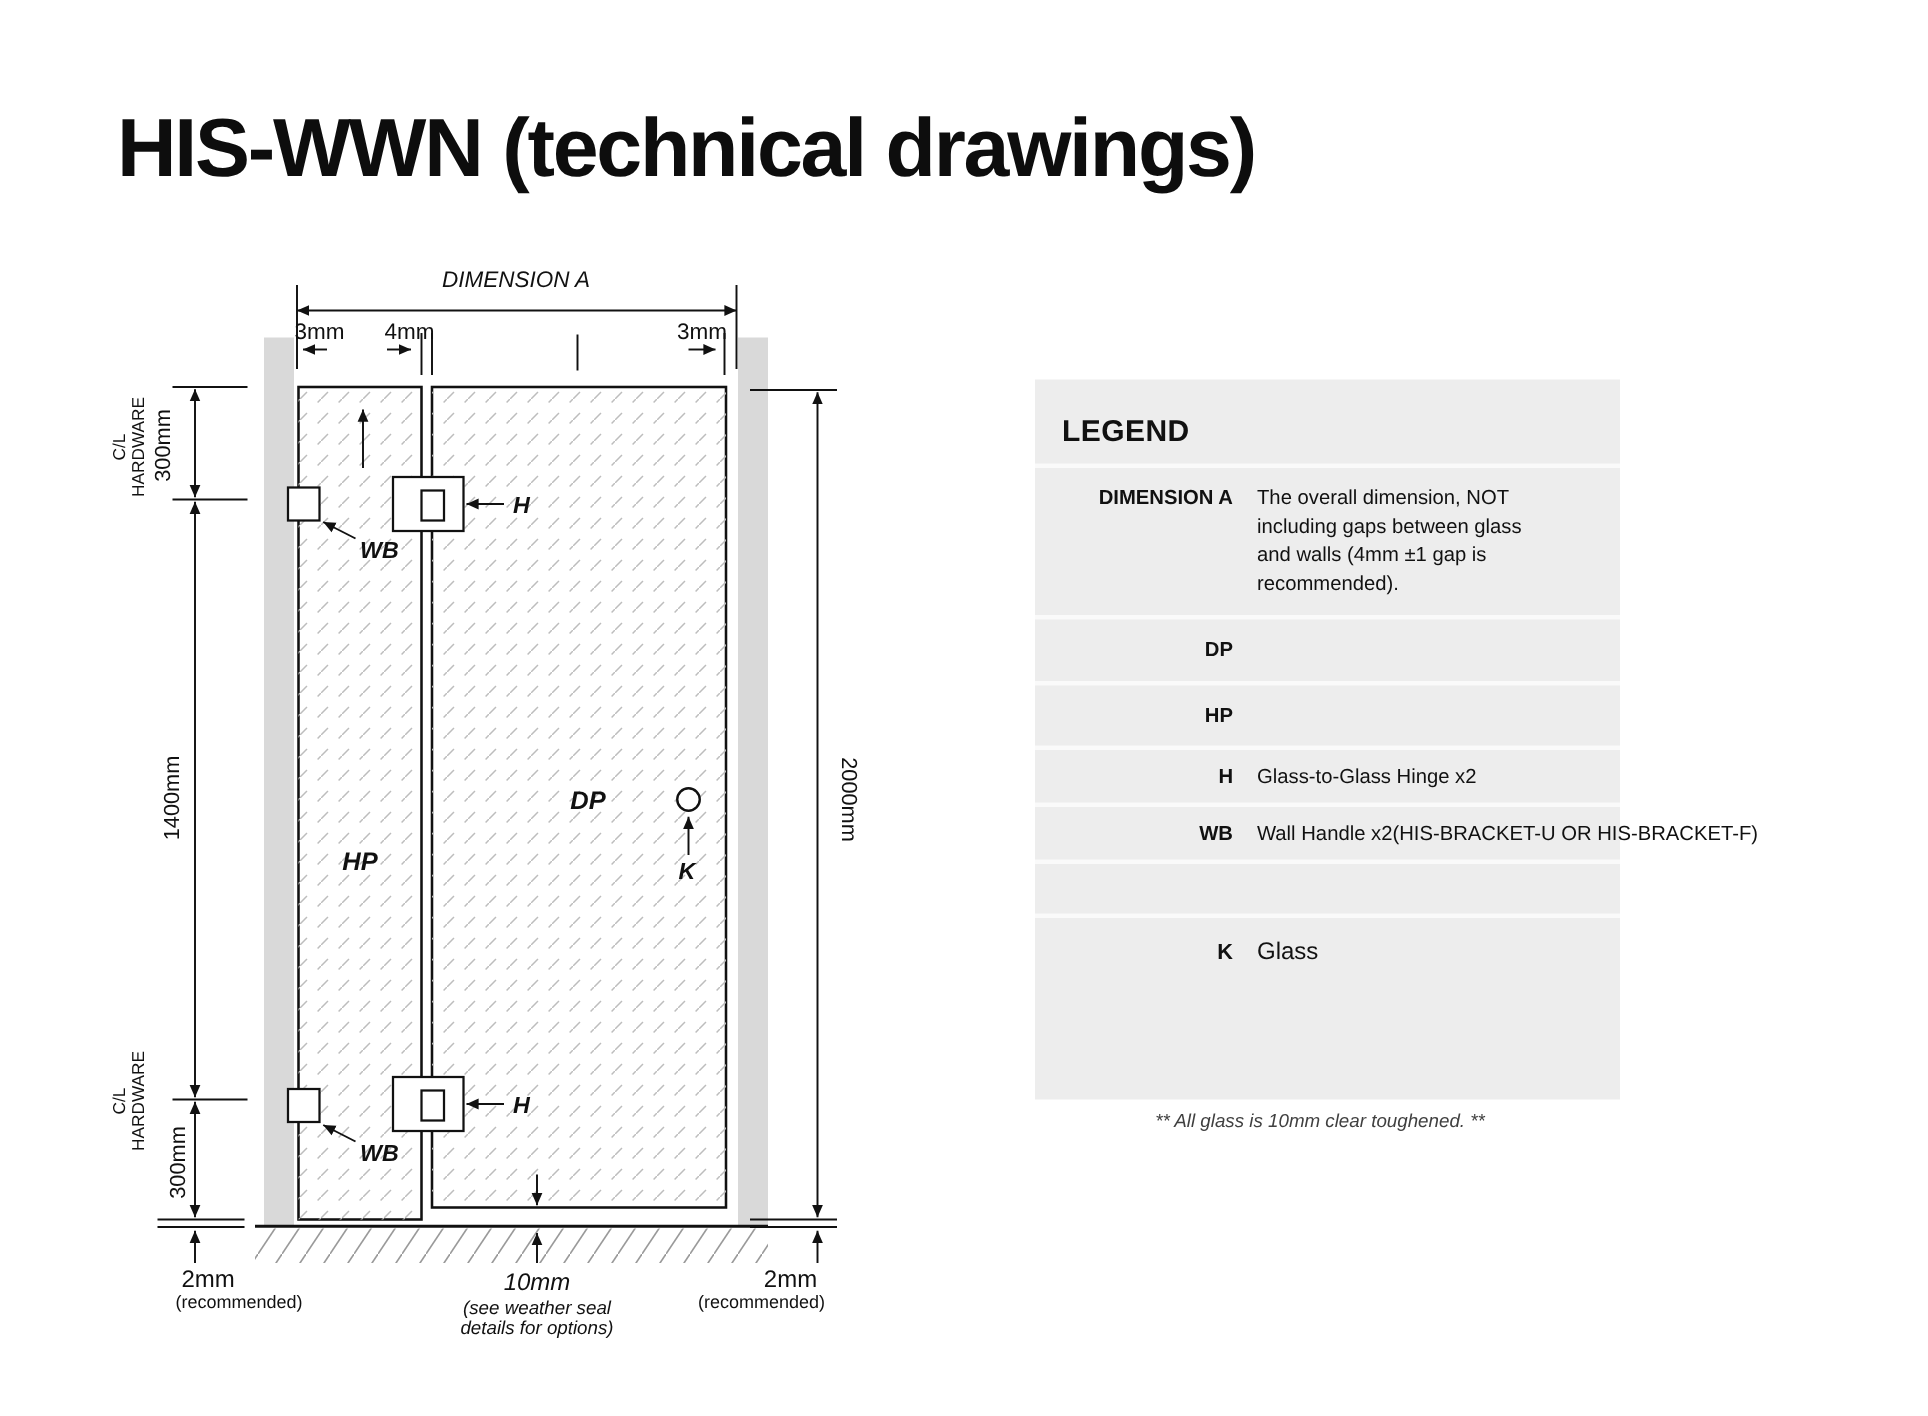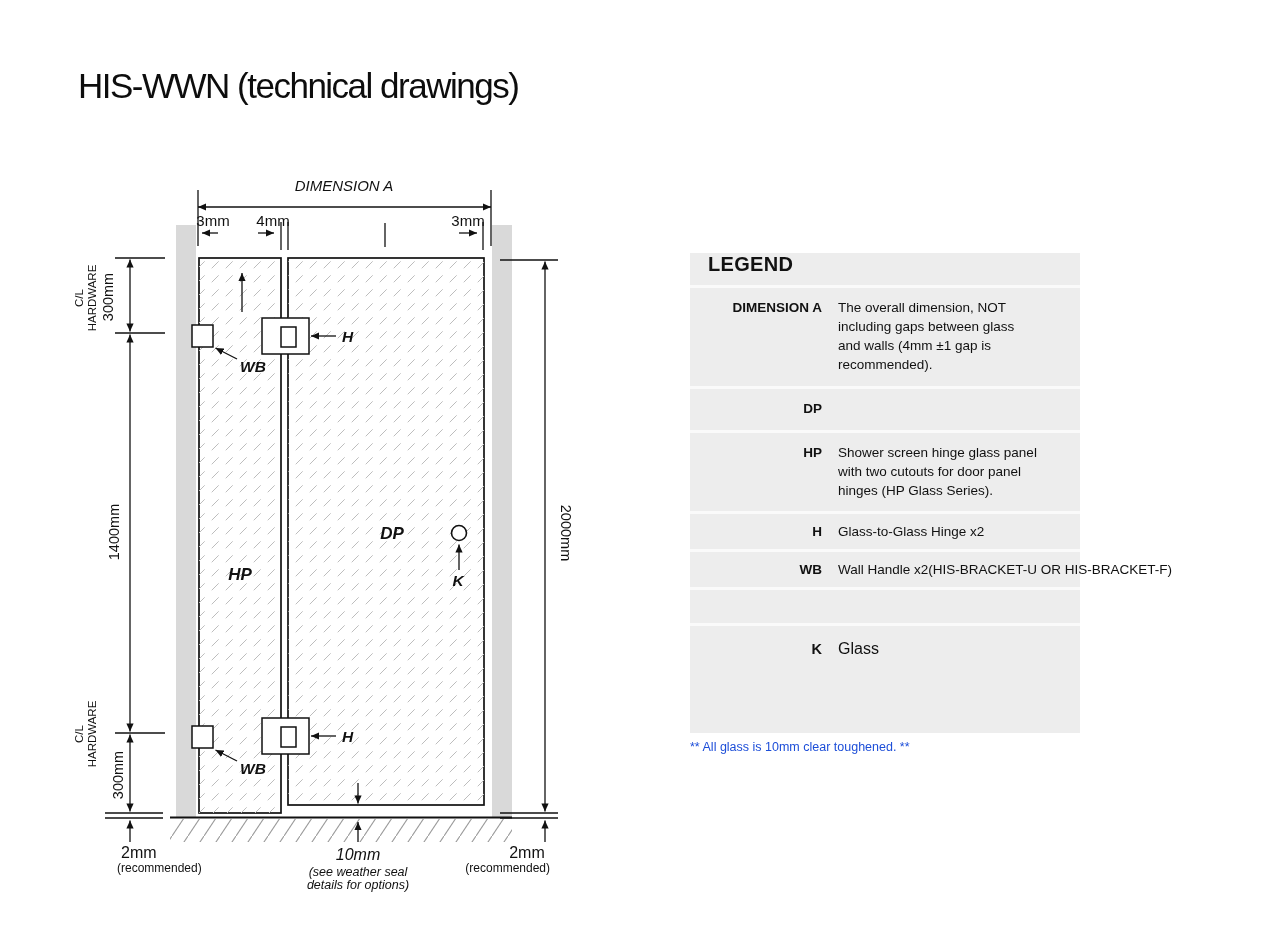--- a/index.html
+++ b/index.html
@@ -4,21 +4,21 @@
 <style>
   html,body{margin:0;padding:0;}
   body{
     width:1285px;height:944px;position:relative;overflow:hidden;
     background:#ffffff;color:#111;
     font-family:"Liberation Sans", sans-serif;
     -webkit-font-smoothing:antialiased;
   }
   .page-title{
     position:absolute;left:78px;top:66px;margin:0;
-    font-size:35px;font-weight:normal;letter-spacing:-1.5px;color:#0d0d0d;
+    font-size:55px;font-weight:bold;letter-spacing:-1.5px;color:#0d0d0d;
   }
   
   .drawing-svg{position:absolute;left:60px;top:140px;}
   .drawing-svg text{fill:#111;}
   .ln{stroke:#111;stroke-width:1.3;fill:none;}
   .thick{stroke:#111;stroke-width:2;fill:none;}
   .glass{stroke:#111;stroke-width:1.7;}
   .hw{fill:#ffffff;stroke:#111;stroke-width:1.5;}
   .t-dim{font-size:15px;}
   .t-dim-i{font-size:15px;font-style:italic;}
@@ -28,40 +28,40 @@
   .t-tag{font-size:15.5px;font-style:italic;font-weight:bold;}
   .t-big{font-size:16px;}
   .t-big-i{font-size:16px;font-style:italic;}
   .t-sm{font-size:12px;}
   .t-sm-i{font-size:12.5px;font-style:italic;}
   
   .legend{
     position:absolute;left:690px;top:253px;width:390px;min-height:480px;
     background:#ededed;
   }
-  .legend-head{padding:0 0 9px 18px;}
+  .legend-head{padding:24px 0 9px 18px;}
   .legend-head h2{margin:0;font-size:20px;font-weight:bold;letter-spacing:.3px;}
   .lrow{
     border-top:3px solid #fafafa;
     display:grid;grid-template-columns:132px 1fr;column-gap:16px;
     align-items:start;
   }
   .term{font-weight:bold;font-size:13.5px;text-align:right;line-height:19px;}
   .desc{font-size:13.5px;line-height:19px;white-space:pre-line;}
   .r4{padding:10px 0 12px;}
   .r3{padding:10px 0 11px;}
   .r1{padding:8px 0 8px;}
   .blank-row{height:33px;border-top:3px solid #fafafa;}
   .krow{padding:13px 0 16px;}
   .krow .term{font-size:14.5px;line-height:20px;}
   .krow .desc{font-size:16px;line-height:20px;}
   .nowrap{white-space:nowrap;}
   .legend-footnote{
     position:absolute;left:690px;top:740px;width:380px;
-    text-align:left;font-size:12.5px;color:#1d4ed8;
+    text-align:center;font-size:12.5px;font-style:italic;color:#404040;
   }
 </style>
 </head>
 <body>
 
 <h1 class="page-title">HIS-WWN (technical drawings)</h1>
 
 <svg class="drawing-svg" width="620" height="760" viewBox="0 0 620 760">
   <defs>
     <marker id="ah" viewBox="0 0 10 10" refX="9" refY="5" markerUnits="userSpaceOnUse" markerWidth="9" markerHeight="9" orient="auto-start-reverse">
@@ -181,23 +181,20 @@
     <div class="desc">The overall dimension, NOT
 including gaps between glass
 and walls (4mm ±1 gap is
 recommended).</div>
   </div>
   <div class="lrow r4">
     <div class="term">DP</div>
   </div>
   <div class="lrow r3">
     <div class="term">HP</div>
-    <div class="desc">Shower screen hinge glass panel
-with two cutouts for door panel
-hinges (HP Glass Series).</div>
   </div>
   <div class="lrow r1">
     <div class="term">H</div>
     <div class="desc">Glass-to-Glass Hinge x2</div>
   </div>
   <div class="lrow r1">
     <div class="term">WB</div>
     <div class="desc nowrap">Wall Handle x2(HIS-BRACKET-U OR HIS-BRACKET-F)</div>
   </div>
   <div class="blank-row"></div>

